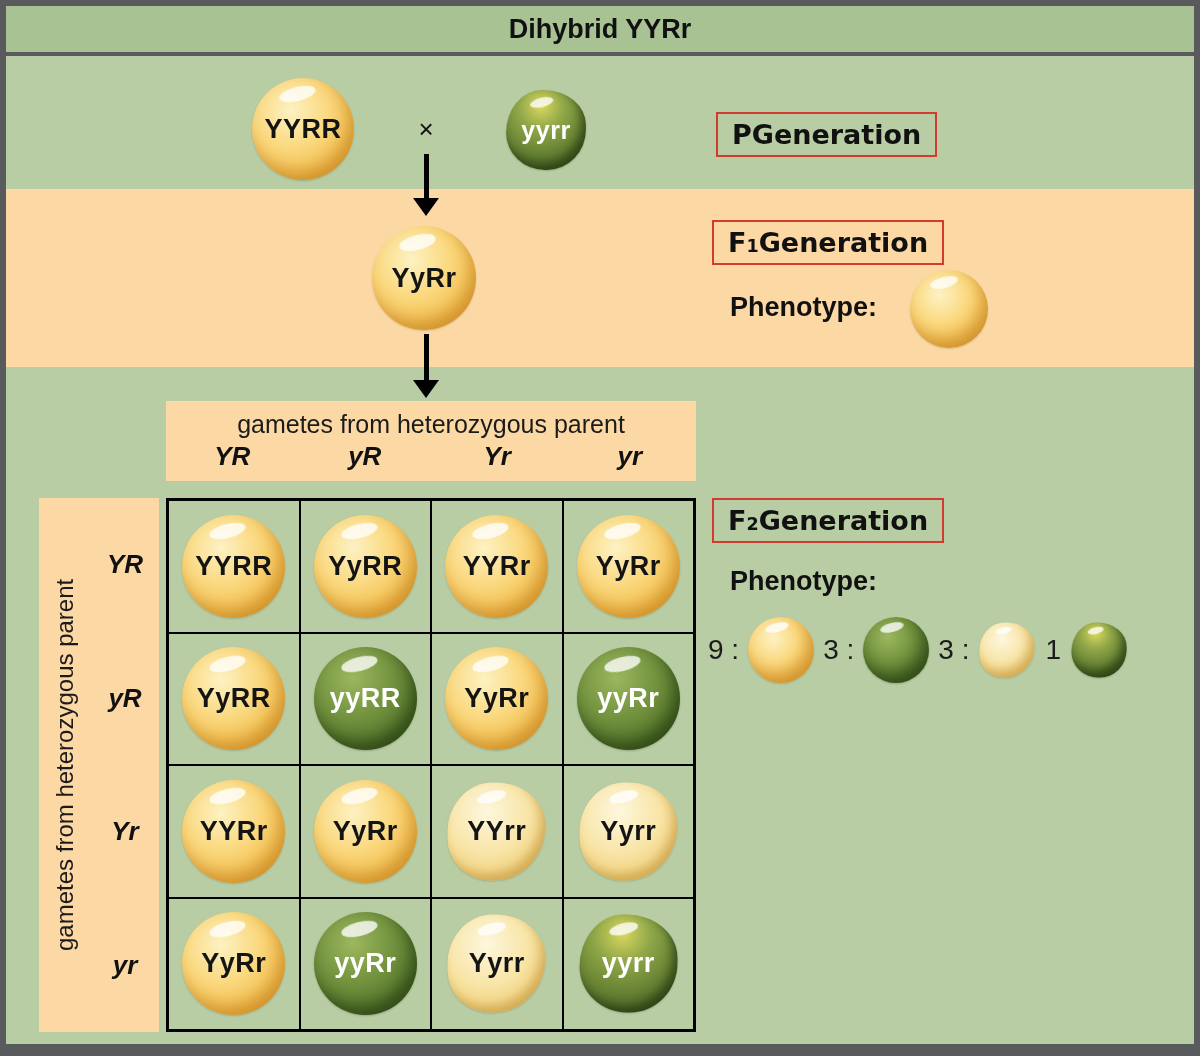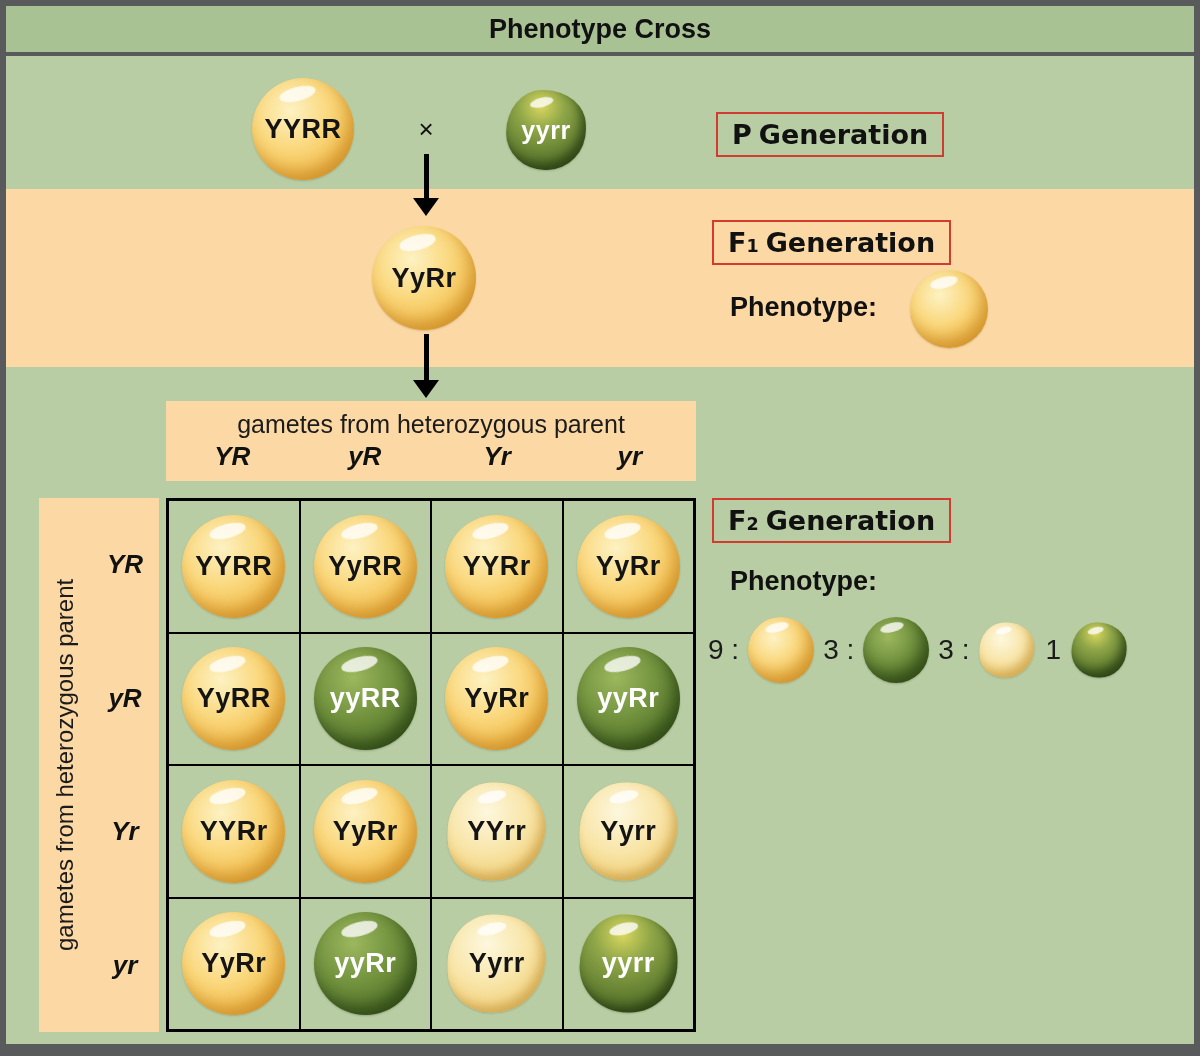--- a/index.html
+++ b/index.html
@@ -70,21 +70,21 @@
   .arrow .shaft{width:5px;background:#000;}
   .arrow .head{width:0;height:0;border-left:13px solid transparent;border-right:13px solid transparent;border-top:18px solid #000;}
   
   .genbox{
     position:absolute;display:inline-flex;align-items:baseline;
     border:2px solid #d23b30;padding:5px 14px;
     font-size:27px;font-weight:bold;color:#111;
     font-family:"DejaVu Sans","Liberation Sans",sans-serif;
   }
   .genbox sub{font-size:.65em;}
-  .genbox .rest{margin-left:7px;}
+  .genbox .rest{}
   .cross-sym{position:absolute;font-size:26px;color:#111;text-align:center;}
   .pheno-label{position:absolute;font-size:27px;font-weight:bold;color:#111;}
   
   .top-header{
     position:absolute;left:160px;top:395px;width:530px;height:80px;
     background:#fcd9a4;display:flex;flex-direction:column;justify-content:center;
   }
   .top-header .line1{text-align:center;font-size:25px;color:#1b1b1b;}
   .top-header .cols{display:grid;grid-template-columns:repeat(4,1fr);margin-top:2px;}
   .top-header .cols div{text-align:center;font-size:26px;font-weight:bold;font-style:italic;color:#111;}
@@ -109,21 +109,21 @@
   .cell{background:#b8cda3;display:flex;align-items:center;justify-content:center;}
   
   .ratio-row{position:absolute;left:702px;top:602px;height:84px;display:flex;align-items:center;gap:9px;}
   .ratio-row .num{font-size:28px;color:#1b1b1b;white-space:nowrap;}
 </style>
 </head>
 <body>
 
 <div class="stage">
 
-  <div class="title-bar">Phenotype Cross</div>
+  <div class="title-bar">Dihybrid YYRr</div>
 
   <div class="f1-band"></div>
 
   <div class="pea-wrap size-102" style="position:absolute;left:246px;top:72px;" data-pea="yellow-round">
     <div class="pea"></div>
     <div class="genotype">YYRR</div>
   </div>
 
   <div class="cross-sym" style="left:400px;top:108px;width:40px;">×</div>
 

